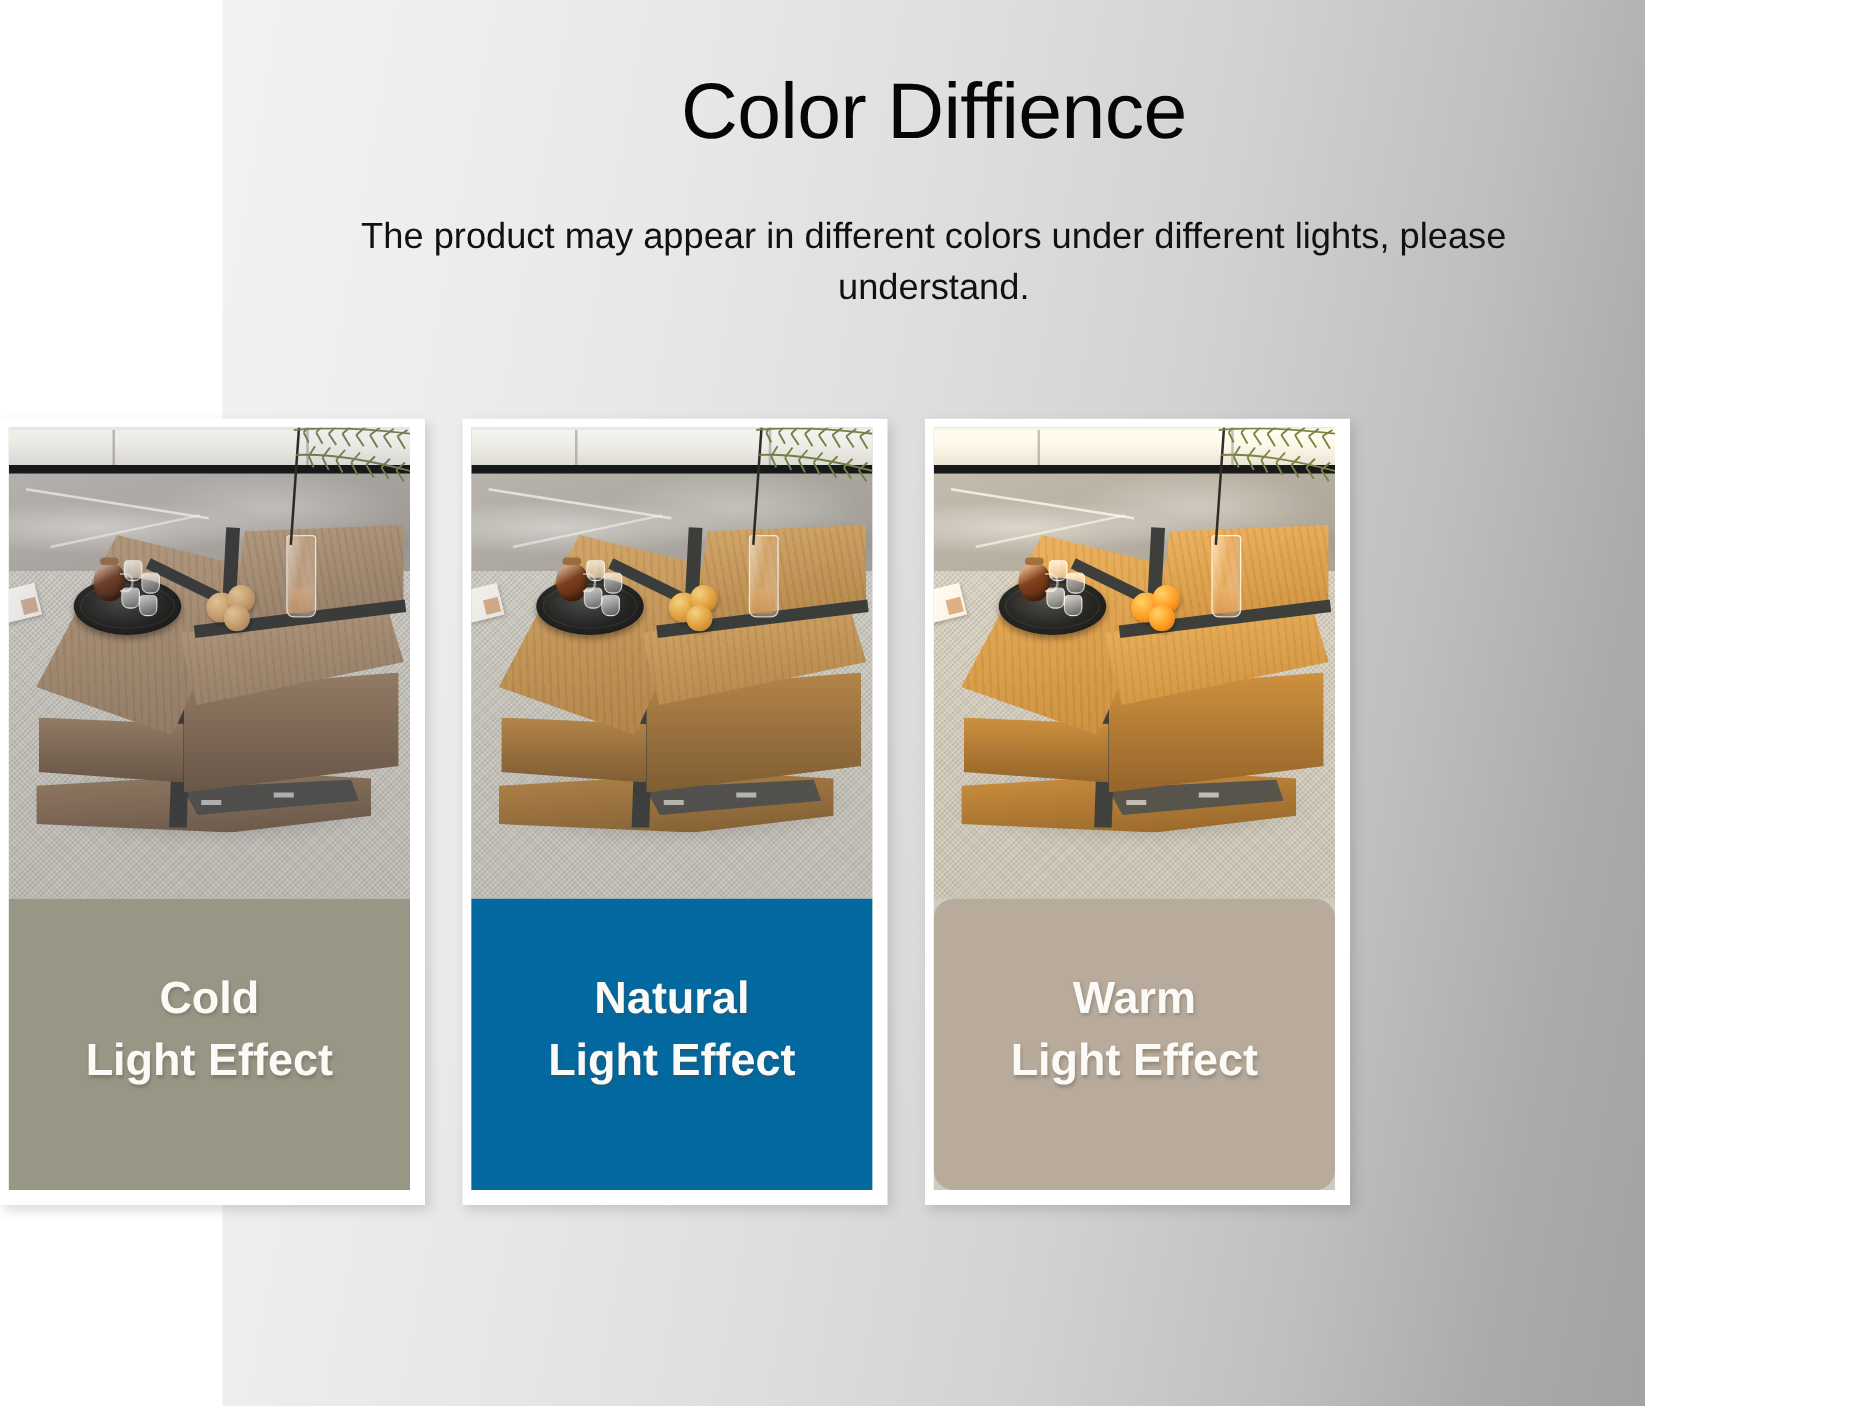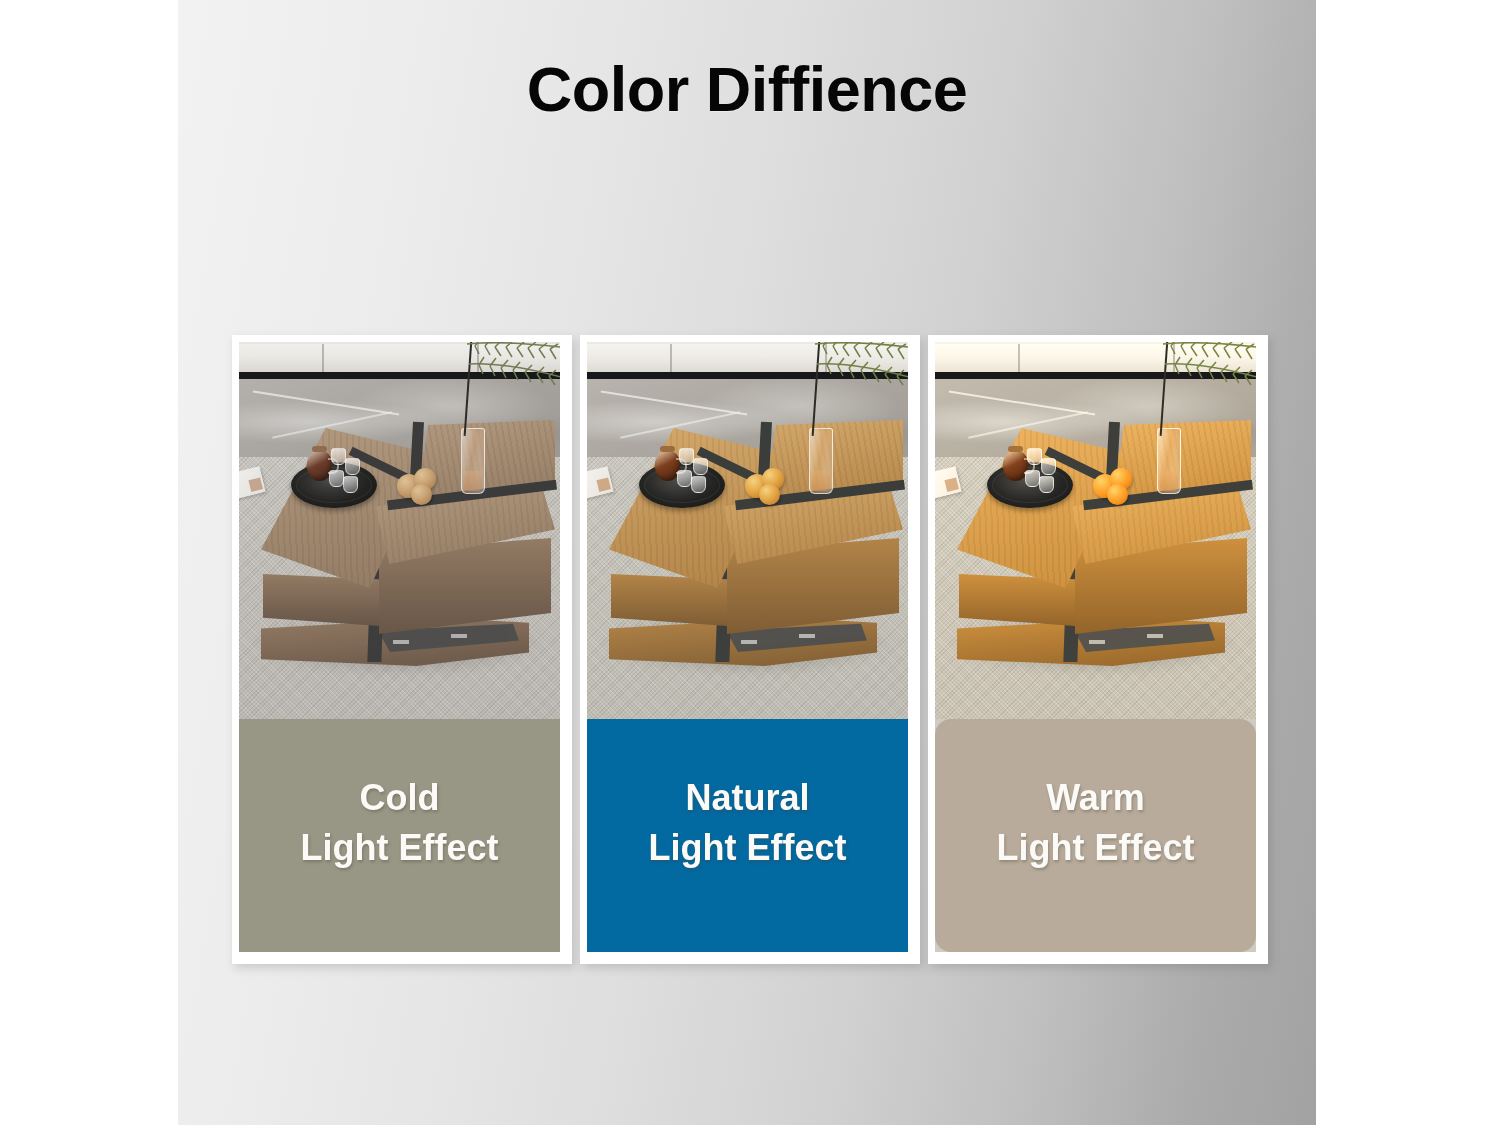--- a/index.html
+++ b/index.html
@@ -43,21 +43,21 @@
     position: absolute;
     left: 178px;
     top: 0;
     width: 1138px;
     text-align: center;
     z-index: 5;
   }
 
   #page-title {
     font-size: 63px;
-    font-weight: 700;
+    font-weight: 400;
     letter-spacing: -0.5px;
     color: #060606;
     line-height: 1;
     margin-top: 58px;
     text-shadow: 0 1px 0 rgba(255,255,255,0.35);
   }
 
   #page-subtitle {
     font-size: 29px;
     font-weight: 400;
@@ -68,23 +68,23 @@
   }
 
   
   #panel-row {
     position: absolute;
     left: 0;
     top: 335px;
     width: 1500px;
     height: 640px;
     display: flex;
-    justify-content: center;
+    justify-content: flex-start;
     align-items: flex-start;
-    gap: 8px;
+    gap: 30px;
     z-index: 4;
   }
 
   .panel-card {
     position: relative;
     width: 340px;
     background: #ffffff;
     padding: 7px 12px 12px 7px;
     box-shadow: 3px 4px 9px rgba(80,80,80,0.22);
   }
@@ -357,20 +357,21 @@
 </style>
 </head>
 <body>
 
 <div id="stage">
 
   <div id="backdrop"></div>
 
   <div id="header">
     <div id="page-title">Color Diffience</div>
+    <div id="page-subtitle">The product may appear in different colors under different lights, please understand.</div>
   </div>
 
   <div id="panel-row">
 
     <div class="panel-card panel-cold">
       <div class="panel-inner">
 
         <div class="photo">
           <div class="ph-wallstrip"></div>
           <div class="ph-sofa"></div>

